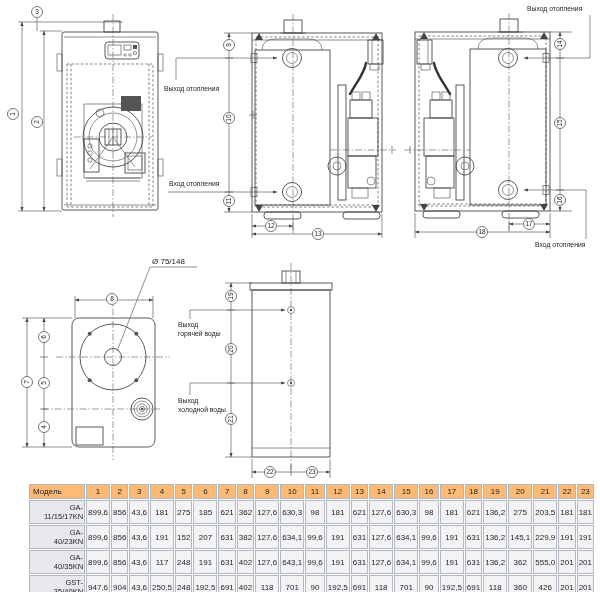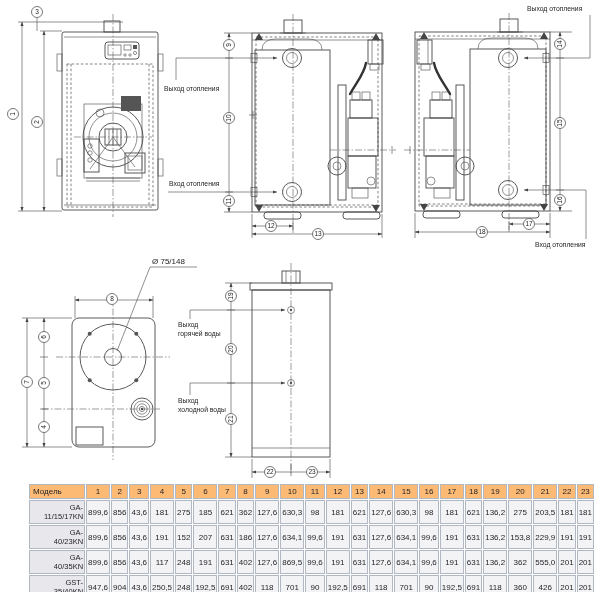--- a/index.html
+++ b/index.html
@@ -443,49 +443,49 @@
           </tr>
           <tr>
             <td class="model-c">GA-40/23KN</td>
             <td>899,6</td>
             <td>856</td>
             <td>43,6</td>
             <td>191</td>
             <td>152</td>
             <td>207</td>
             <td>631</td>
-            <td>186</td>
+            <td>382</td>
             <td>127,6</td>
             <td>634,1</td>
             <td>99,6</td>
             <td>191</td>
             <td>631</td>
             <td>127,6</td>
             <td>634,1</td>
             <td>99,6</td>
             <td>191</td>
             <td>631</td>
             <td>136,2</td>
-            <td>153,8</td>
+            <td>145,1</td>
             <td>229,9</td>
             <td>191</td>
             <td>191</td>
           </tr>
           <tr>
             <td class="model-c">GA-40/35KN</td>
             <td>899,6</td>
             <td>856</td>
             <td>43,6</td>
             <td>117</td>
             <td>248</td>
             <td>191</td>
             <td>631</td>
             <td>402</td>
             <td>127,6</td>
-            <td>869,5</td>
+            <td>643,1</td>
             <td>99,6</td>
             <td>191</td>
             <td>631</td>
             <td>127,6</td>
             <td>634,1</td>
             <td>99,6</td>
             <td>191</td>
             <td>631</td>
             <td>136,2</td>
             <td>362</td>

